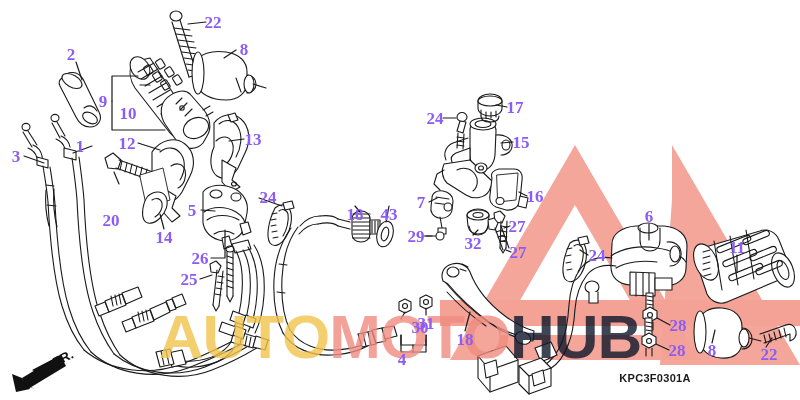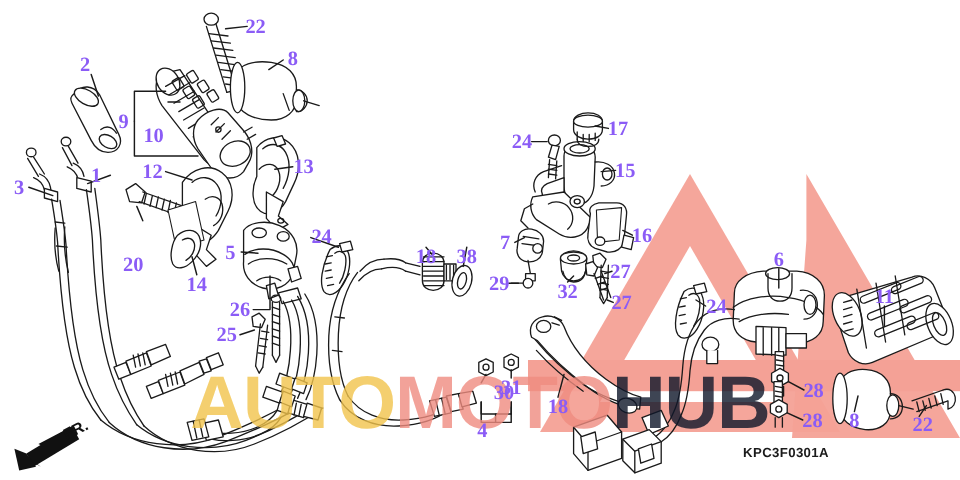--- a/index.html
+++ b/index.html
@@ -511,21 +511,21 @@
     <span class="lbl" style="left:164px;top:237px;">14</span>
     <span class="lbl" style="left:521px;top:142px;">15</span>
     <span class="lbl" style="left:535px;top:196px;">16</span>
     <span class="lbl" style="left:515px;top:107px;">17</span>
     <span class="lbl" style="left:465px;top:339px;">18</span>
     <span class="lbl" style="left:355px;top:214px;">18</span>
     <span class="lbl" style="left:111px;top:192px;margin-top:28px;">20</span>
     <span class="lbl" style="left:435px;top:118px;">24</span>
     <span class="lbl" style="left:213px;top:22px;">22</span>
     <span class="lbl" style="left:769px;top:354px;">22</span>
-    <span class="lbl" style="left:389px;top:214px;">38</span>
+    <span class="lbl" style="left:389px;top:214px;">43</span>
     <span class="lbl" style="left:268px;top:197px;">24</span>
     <span class="lbl" style="left:597px;top:255px;">24</span>
     <span class="lbl" style="left:189px;top:279px;">25</span>
     <span class="lbl" style="left:200px;top:258px;">26</span>
     <span class="lbl" style="left:517px;top:226px;">27</span>
     <span class="lbl" style="left:518px;top:252px;">27</span>
     <span class="lbl" style="left:678px;top:325px;">28</span>
     <span class="lbl" style="left:677px;top:350px;">28</span>
     <span class="lbl" style="left:416px;top:236px;">29</span>
     <span class="lbl" style="left:420px;top:327px;text-align:center;">30</span>

